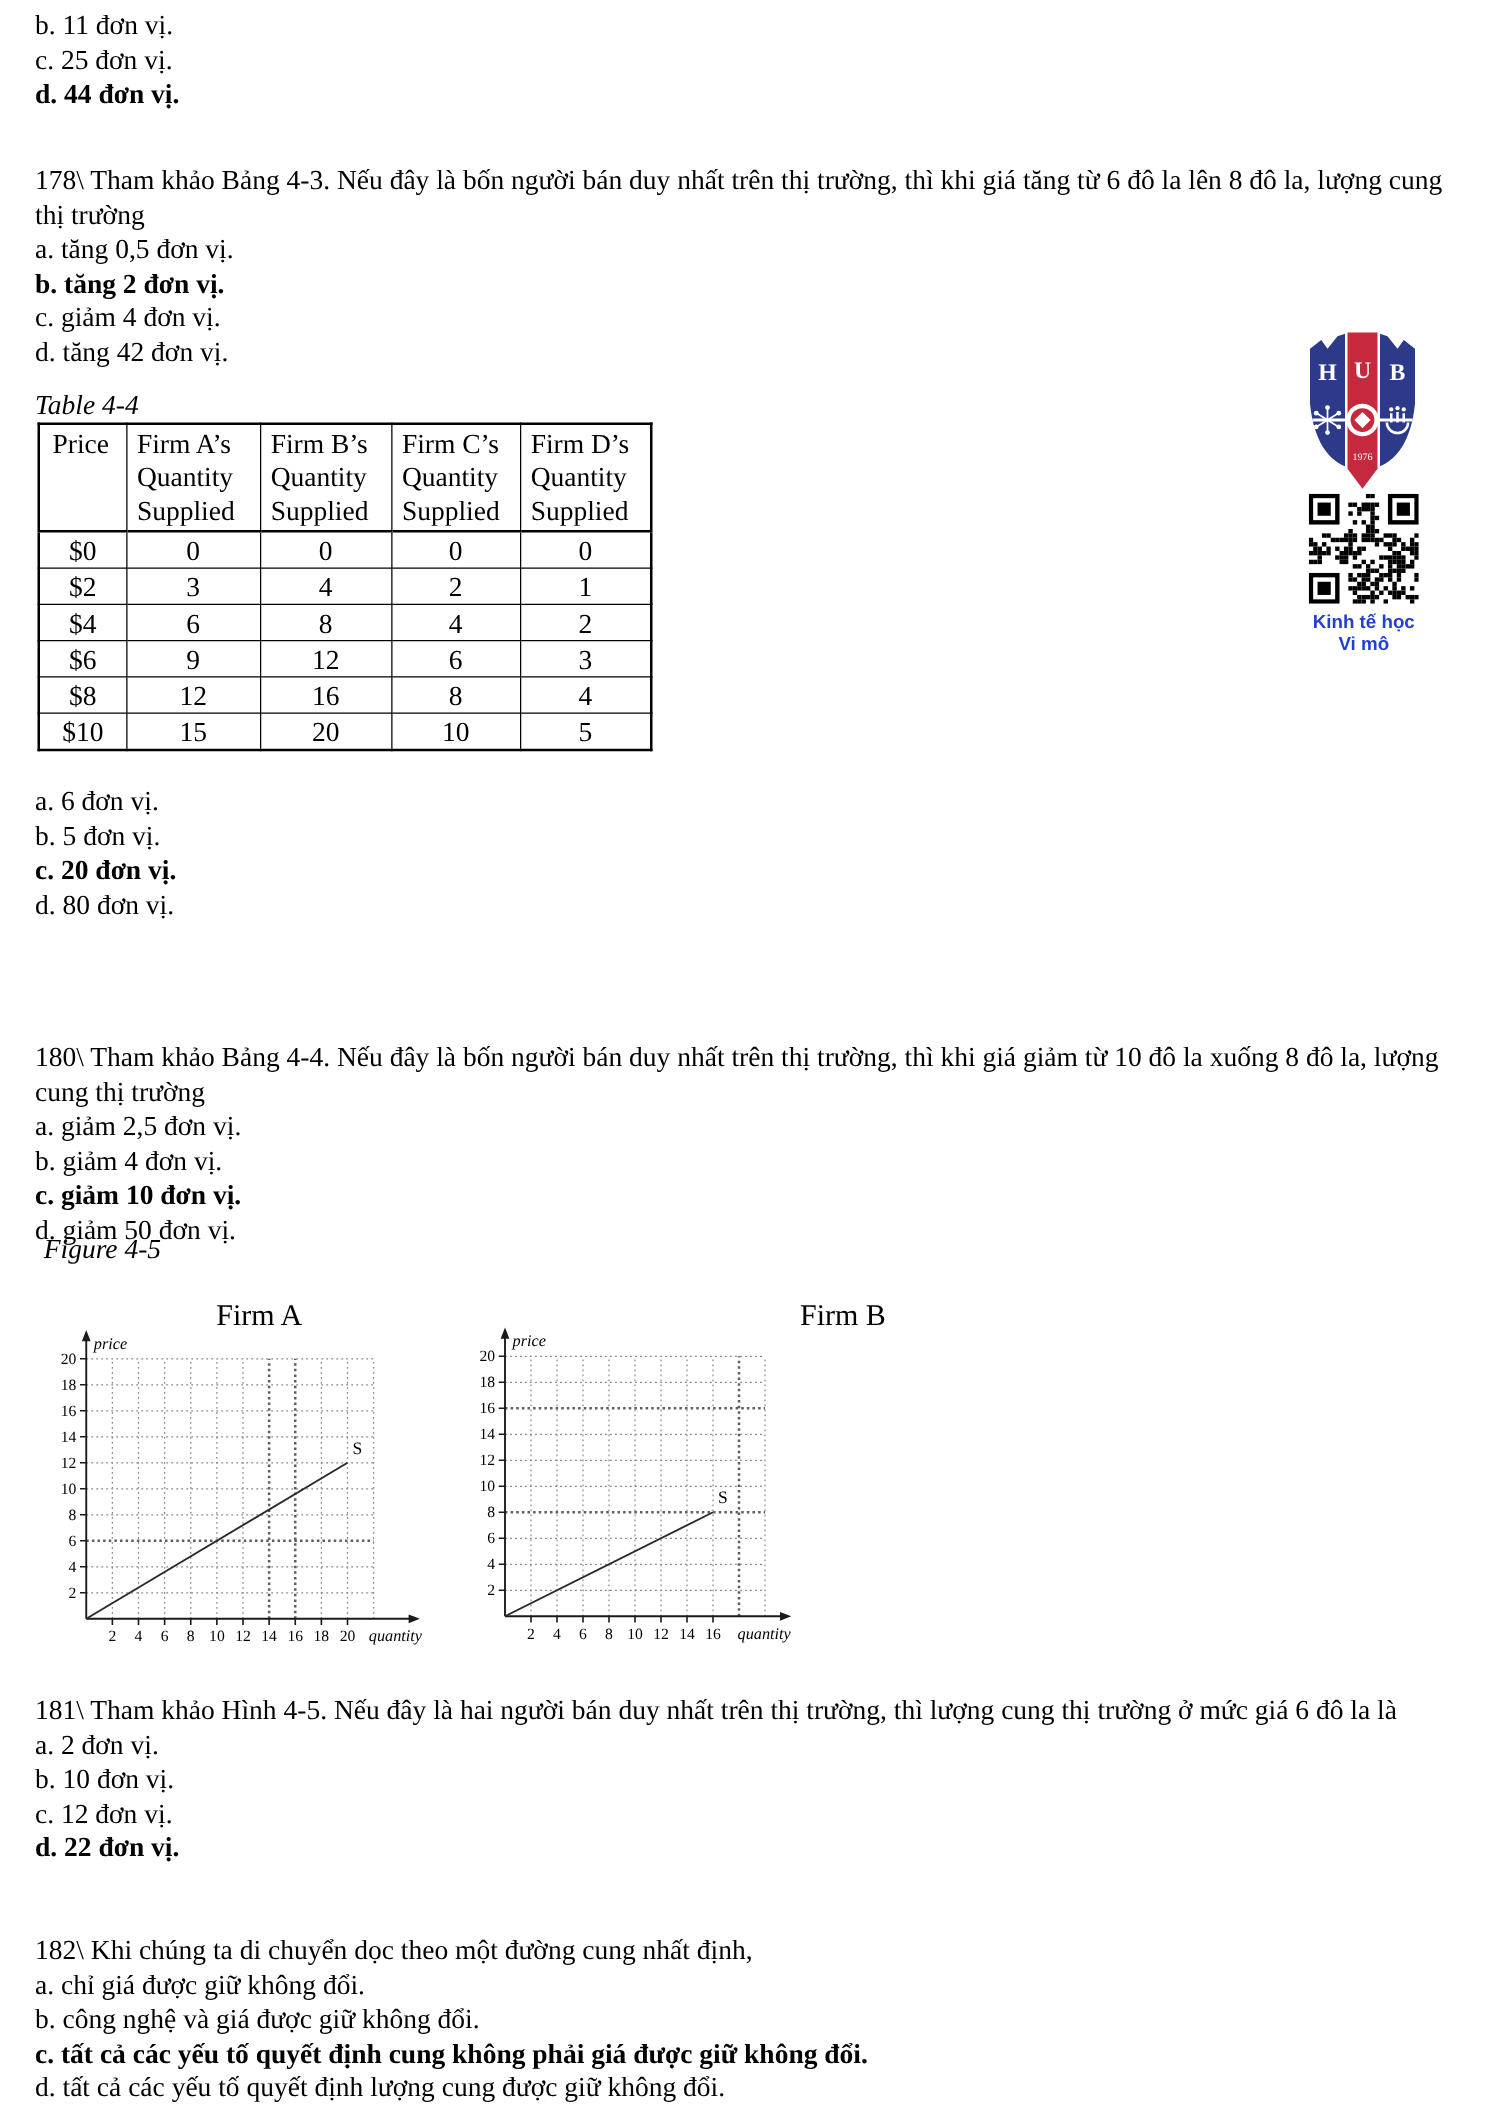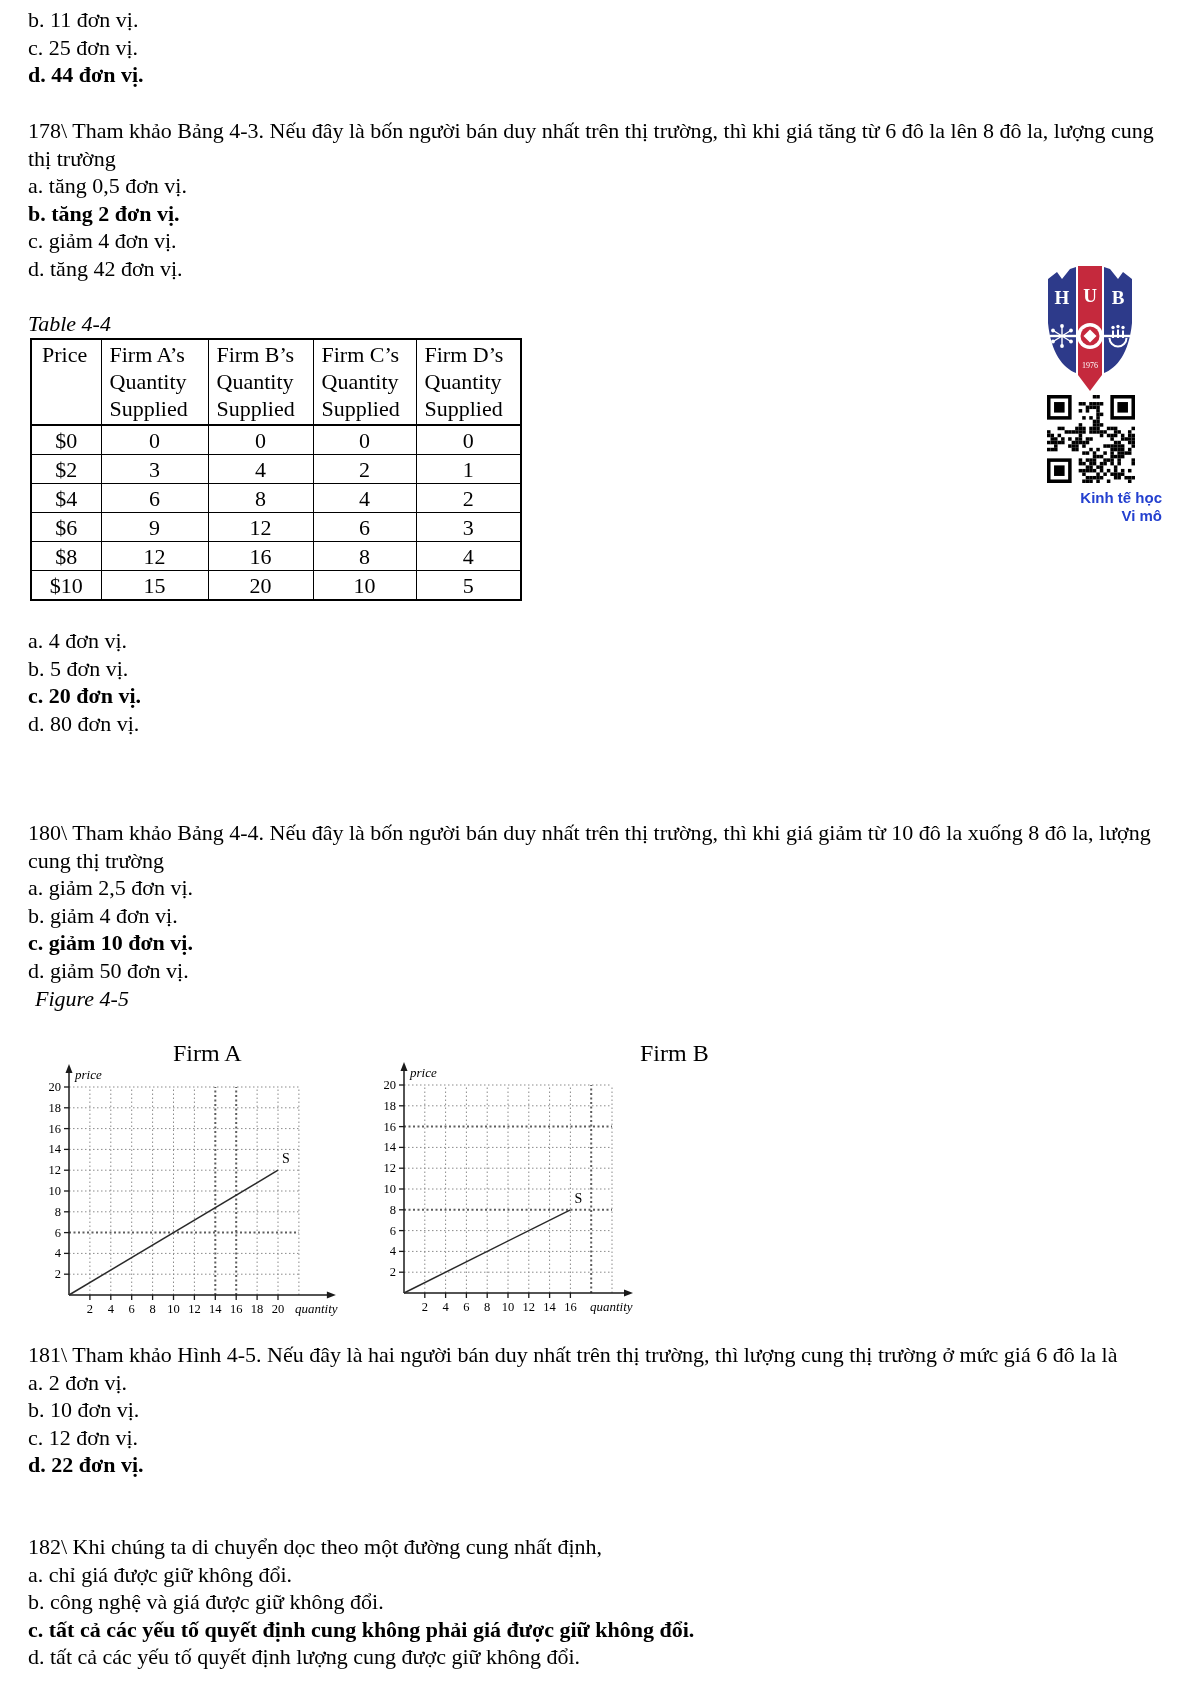--- a/index.html
+++ b/index.html
@@ -3,21 +3,21 @@
 <meta charset="utf-8">
 <style>
   html,body{margin:0;padding:0;}
   body{
     position:relative;width:1190px;height:1684px;background:#ffffff;
     font-family:"Liberation Serif","DejaVu Serif",serif;
     font-size:22px;color:#000;overflow:hidden;
   }
   .abs{position:absolute;}
   .qblock{left:28px;width:1148px;line-height:27.5px;}
-  .stem{line-height:27.5px;}
+  .stem{line-height:27.5px;margin-top:13px;}
   .opt{line-height:27.5px;}
   .opt.b{font-weight:bold;}
   .italic{font-style:italic;}
   
   #tbl{border-collapse:collapse;table-layout:fixed;}
   #tbl td,#tbl th{border:1px solid #000;font-weight:normal;overflow:hidden;}
   #tbl th{text-align:left;vertical-align:top;padding:1px 2px 2px 8px;line-height:27px;}
   #tbl th.c0{text-align:left;padding-left:10px;}
   #tbl td{text-align:center;height:28px;line-height:27px;padding:0;}
   #tbl{border:2px solid #000;}
@@ -376,28 +376,28 @@
     <rect x="3.52" y="3.52" width="17.6" height="17.6" fill="#fff"></rect>
     <rect x="7.04" y="7.04" width="10.56" height="10.56" fill="#000"></rect>
     <rect x="63.36" y="0" width="24.64" height="24.64" fill="#000"></rect>
     <rect x="66.88" y="3.52" width="17.6" height="17.6" fill="#fff"></rect>
     <rect x="70.4" y="7.04" width="10.56" height="10.56" fill="#000"></rect>
     <rect x="0" y="63.36" width="24.64" height="24.64" fill="#000"></rect>
     <rect x="3.52" y="66.88" width="17.6" height="17.6" fill="#fff"></rect>
     <rect x="7.04" y="70.4" width="10.56" height="10.56" fill="#000"></rect>
   </svg>
 
-<div id="caption" class="abs" style="color: rgb(36, 64, 207); text-align: right;">
+<div id="caption" class="abs" style="color: rgb(36, 64, 207);">
   <div>Kinh tế học</div>
   <div>Vi mô</div>
 </div>
 
 <div class="abs qblock" style="top:627px">
   <div>
-      <div class="opt">a. 4 đơn vị.</div>
+      <div class="opt">a. 6 đơn vị.</div>
       <div class="opt">b. 5 đơn vị.</div>
       <div class="opt b">c. 20 đơn vị.</div>
       <div class="opt">d. 80 đơn vị.</div>
     </div>
 </div>
 
 <div class="abs qblock" style="top:819px">
   <div class="stem">180\ Tham khảo Bảng 4-4. Nếu đây là bốn người bán duy nhất trên thị trường, thì khi giá giảm từ 10 đô la xuống 8 đô la, lượng cung thị trường</div>
   <div>
       <div class="opt">a. giảm 2,5 đơn vị.</div>

